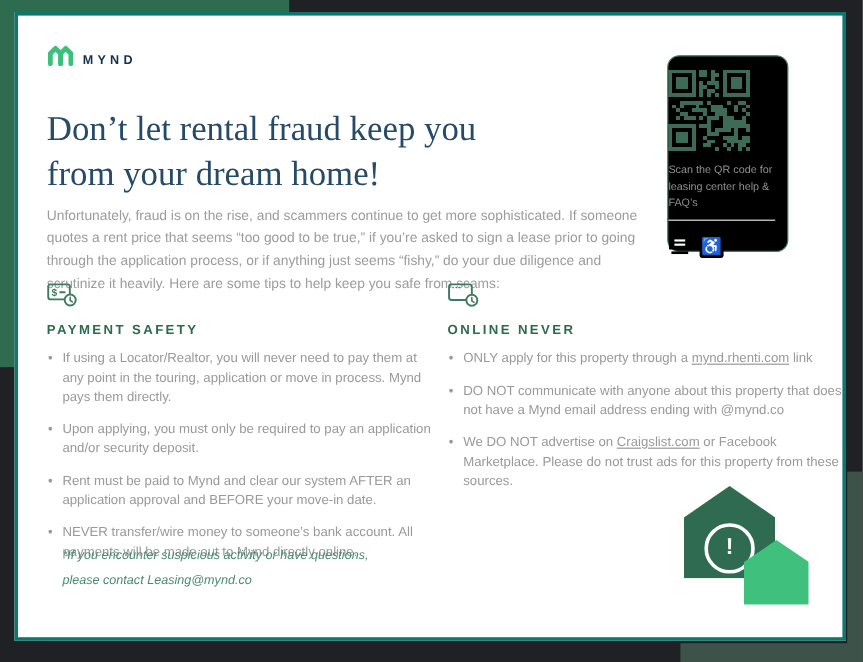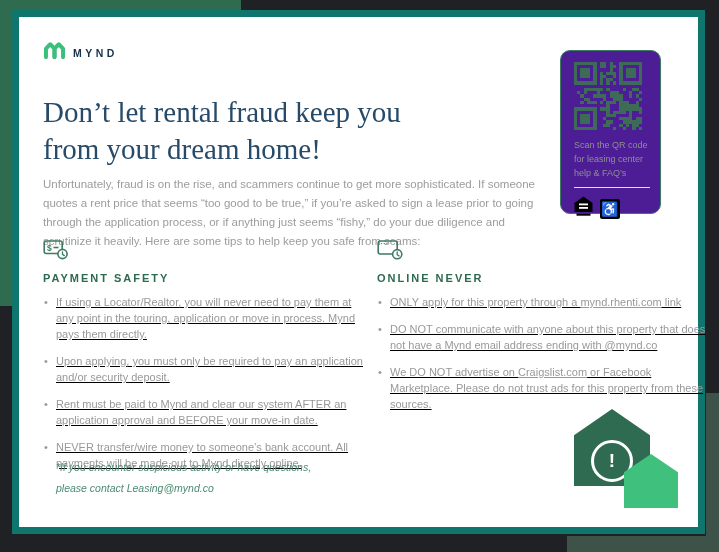--- a/index.html
+++ b/index.html
@@ -11,21 +11,21 @@
   
   .accent{position:absolute;}
   .accent-top{left:0;top:0;width:241px;height:11px;background:#2E6B4F;}
   .accent-left{left:0;top:0;width:12px;height:306px;background:#2E6B4F;}
   .accent-right{right:0;top:393px;width:13px;height:159px;background:#3D5248;}
   .accent-bottom{left:567px;bottom:0;right:0;height:16px;background:#3D5248;}
 
   
   .card{
     position:absolute;left:12px;top:10px;width:693px;height:524px;
-    background:#ffffff;border:7px solid #0f766e;box-sizing:border-box;
+    background:#ffffff;border:3px solid #0f766e;box-sizing:border-box;
   }
 
   
   .logo{position:absolute;left:24px;top:23px;display:flex;align-items:center;gap:7px;}
   .logo-word{font-size:10.5px;font-weight:700;letter-spacing:3.5px;color:#16314B;margin-top:3px;}
 
   
   .headline{
     position:absolute;left:24px;top:58px;width:500px;
     font-family:"Liberation Serif", serif;font-weight:400;
@@ -34,42 +34,42 @@
 
   
   .intro{
     position:absolute;left:24px;top:146px;width:492px;
     color:#9B9C9E;font-size:11.5px;line-height:19px;
   }
 
   
   .qr-panel{
     position:absolute;left:541px;top:33px;width:101px;height:164px;
-    border:1.5px solid #3F7A63;border-radius:10px;background:#4c1d95;
-    box-sizing:border-box;padding:11px 10px 8px 13px;
+    border:1.5px solid #3F7A63;border-radius:10px;background:#000000;
+    box-sizing:border-box;padding:11px 10px 8px 0;
   }
   .qr-code{display:block;}
   .qr-caption{margin-top:8px;color:#8E9092;font-size:9px;line-height:14px;}
   .qr-divider{border:none;border-top:1px solid #e0e0e0;margin:7px 0 8px 0;}
   .badge-row{display:flex;align-items:center;gap:7px;}
   .access-badge{
     width:20px;height:20px;background:#000;border-radius:2px;color:#fff;
     display:flex;align-items:center;justify-content:center;font-size:14px;line-height:1;
   }
 
   
   .section{position:absolute;top:221px;}
   .section-payment{left:24px;width:322px;}
   .section-online{left:358px;width:330px;}
   .section-icon{display:block;margin-bottom:6px;}
   .section-title{
     color:#2D6B50;font-weight:700;font-size:11px;letter-spacing:2px;
     margin:0 0 10px 0;
   }
-  .bullets{list-style:none;margin:0;padding:0;text-decoration:underline;}
+  .bullets{list-style:none;margin:0;padding:0;}
   .bullets li{
     position:relative;padding-left:13px;margin-bottom:11px;
     color:#97999B;font-size:11px;line-height:16px;
   }
   .bullets li::before{
     content:"\2022";position:absolute;left:1px;top:0;color:#97999B;font-size:11px;
   }
   .inline-link{color:#97999B;text-decoration:underline;cursor:pointer;}
 
   

